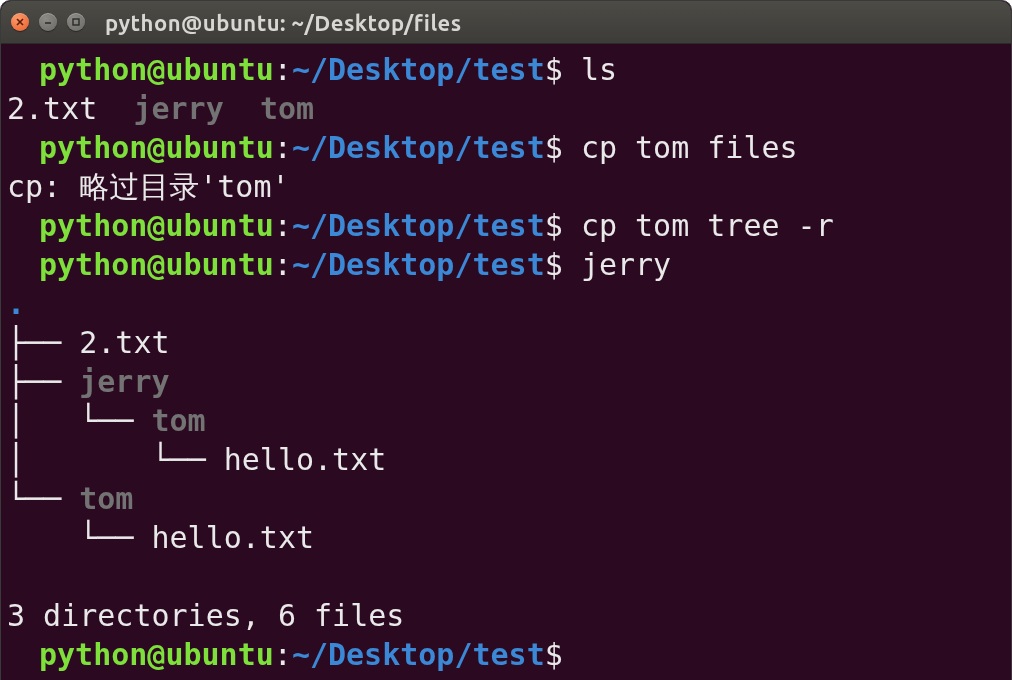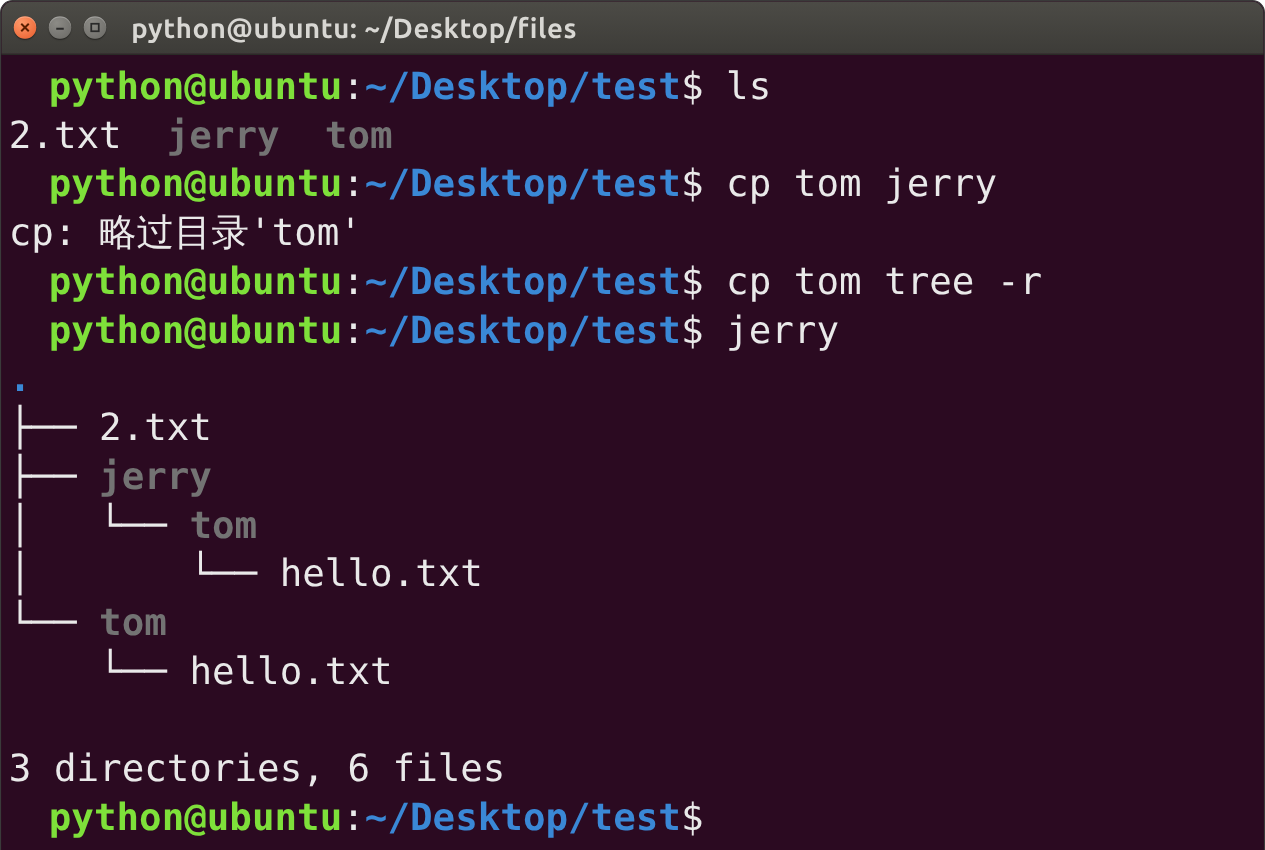--- a/index.html
+++ b/index.html
@@ -90,21 +90,21 @@
     <div class="win-btn btn-maximize">
       <svg viewBox="0 0 10 10">
           <rect x="2" y="2" width="6" height="6" fill="none" stroke="#2a2a2a" stroke-width="1.4"></rect>
         </svg>
     </div>
     <div class="title">python@ubuntu: ~/Desktop/files</div>
   </div>
 
   <div class="terminal"><span><span class="user">python@ubuntu</span><span class="cmd">:</span><span class="path">~/Desktop/test</span><span class="cmd">$</span> <span class="cmd">ls</span></span>
 <span><span class="file">2.txt</span>  <span class="dir">jerry</span>  <span class="dir">tom</span></span>
-<span><span class="user">python@ubuntu</span><span class="cmd">:</span><span class="path">~/Desktop/test</span><span class="cmd">$</span> <span class="cmd">cp tom jerry</span></span>
+<span><span class="user">python@ubuntu</span><span class="cmd">:</span><span class="path">~/Desktop/test</span><span class="cmd">$</span> <span class="cmd">cp tom files</span></span>
 <span><span class="cmd">cp: 略过目录</span><span class="cmd">'tom'</span></span>
 <span><span class="user">python@ubuntu</span><span class="cmd">:</span><span class="path">~/Desktop/test</span><span class="cmd">$</span> <span class="cmd">cp tom tree -r</span></span>
 <span><span class="user">python@ubuntu</span><span class="cmd">:</span><span class="path">~/Desktop/test</span><span class="cmd">$</span> <span class="cmd">jerry</span></span>
 <span class="dot">.</span>
 <span><span class="tree-char">├── </span><span class="file">2.txt</span></span>
 <span><span class="tree-char">├── </span><span class="dir">jerry</span></span>
 <span><span class="tree-char">│   └── </span><span class="dir">tom</span></span>
 <span><span class="tree-char">│       └── </span><span class="file">hello.txt</span></span>
 <span><span class="tree-char">└── </span><span class="dir">tom</span></span>
 <span><span class="tree-char">    └── </span><span class="file">hello.txt</span></span>

